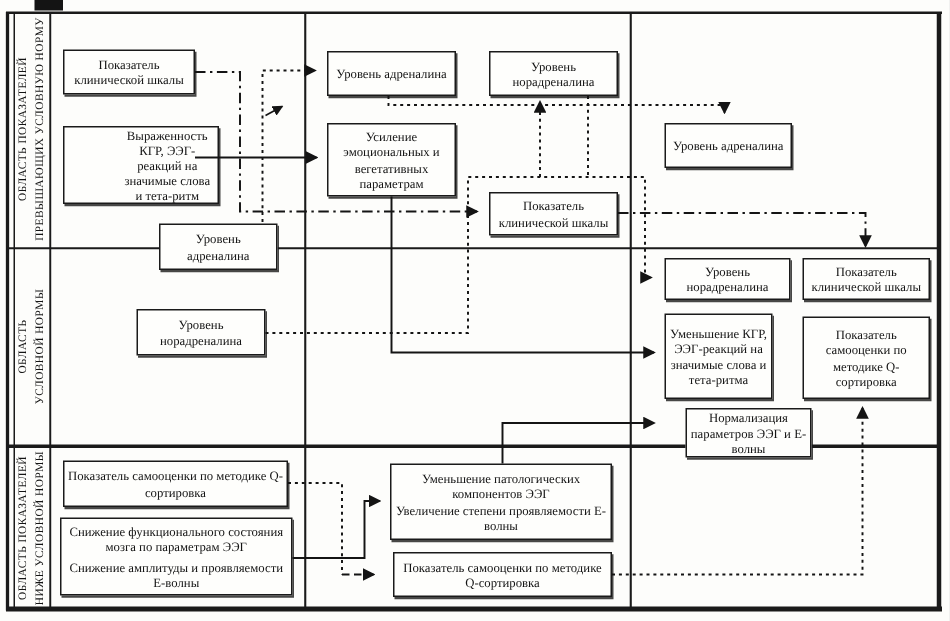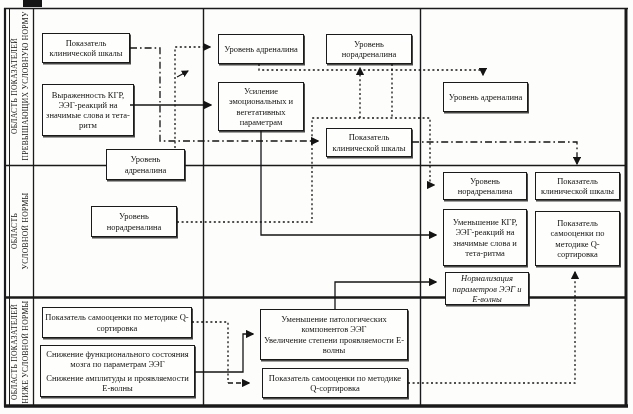--- a/index.html
+++ b/index.html
@@ -70,21 +70,21 @@
     <div>УСЛОВНОЙ НОРМЫ</div>
   </div>
   <div class="zone-label" style="left:21px;top:352px;">
     <div>ОБЛАСТЬ ПОКАЗАТЕЛЕЙ</div>
     <div>НИЖЕ УСЛОВНОЙ НОРМЫ</div>
   </div>
 
   <div class="box" style="left:42px;top:33px;width:88px;height:30px;">
     <span class="para">Показатель клинической шкалы</span>
   </div>
-  <div class="box" style="left:42px;top:84px;width:92px;height:52px;">
+  <div class="box" style="left:42px;top:84px;width:104px;height:52px;padding-left:37px;">
     <span class="para">Выраженность КГР, ЭЭГ-реакций на значимые слова и тета-ритм</span>
   </div>
   <div class="box" style="left:218px;top:34px;width:86px;height:30px;">
     <span class="para">Уровень адреналина</span>
   </div>
   <div class="box" style="left:326px;top:34px;width:86px;height:30px;">
     <span class="para">Уровень норадреналина</span>
   </div>
   <div class="box" style="left:218px;top:82px;width:86px;height:49px;">
     <span class="para">Усиление эмоциональных и вегетативных параметрам</span>
@@ -102,27 +102,27 @@
 
   <div class="box" style="left:91px;top:206px;width:86px;height:31px;">
     <span class="para">Уровень норадреналина</span>
   </div>
   <div class="box" style="left:443px;top:172px;width:84px;height:28px;">
     <span class="para">Уровень норадреналина</span>
   </div>
   <div class="box" style="left:535px;top:172px;width:85px;height:28px;">
     <span class="para">Показатель клинической шкалы</span>
   </div>
-  <div class="box" style="left:443px;top:209px;width:84px;height:57px;">
+  <div class="box" style="left:443px;top:209px;width:72px;height:57px;">
     <span class="para">Уменьшение КГР, ЭЭГ-реакций на значимые слова и тета-ритма</span>
   </div>
   <div class="box" style="left:535px;top:211px;width:85px;height:55px;">
     <span class="para">Показатель самооценки по методике Q-сортировка</span>
   </div>
-  <div class="box" style="left:445px;top:272px;width:84px;height:33px;font-style:italic;">
+  <div class="box" style="left:457px;top:272px;width:84px;height:33px;">
     <span class="para">Нормализация параметров ЭЭГ и Е-волны</span>
   </div>
 
   <div class="box" style="left:42px;top:307px;width:150px;height:31px;">
     <span class="para">Показатель самооценки по методике Q-сортировка</span>
   </div>
   <div class="box" style="left:40px;top:345px;width:155px;height:52px;">
     <span class="para">Снижение функционального состояния мозга по параметрам ЭЭГ</span>
     <span class="para gap">Снижение амплитуды и проявляемости Е-волны</span>
   </div>

